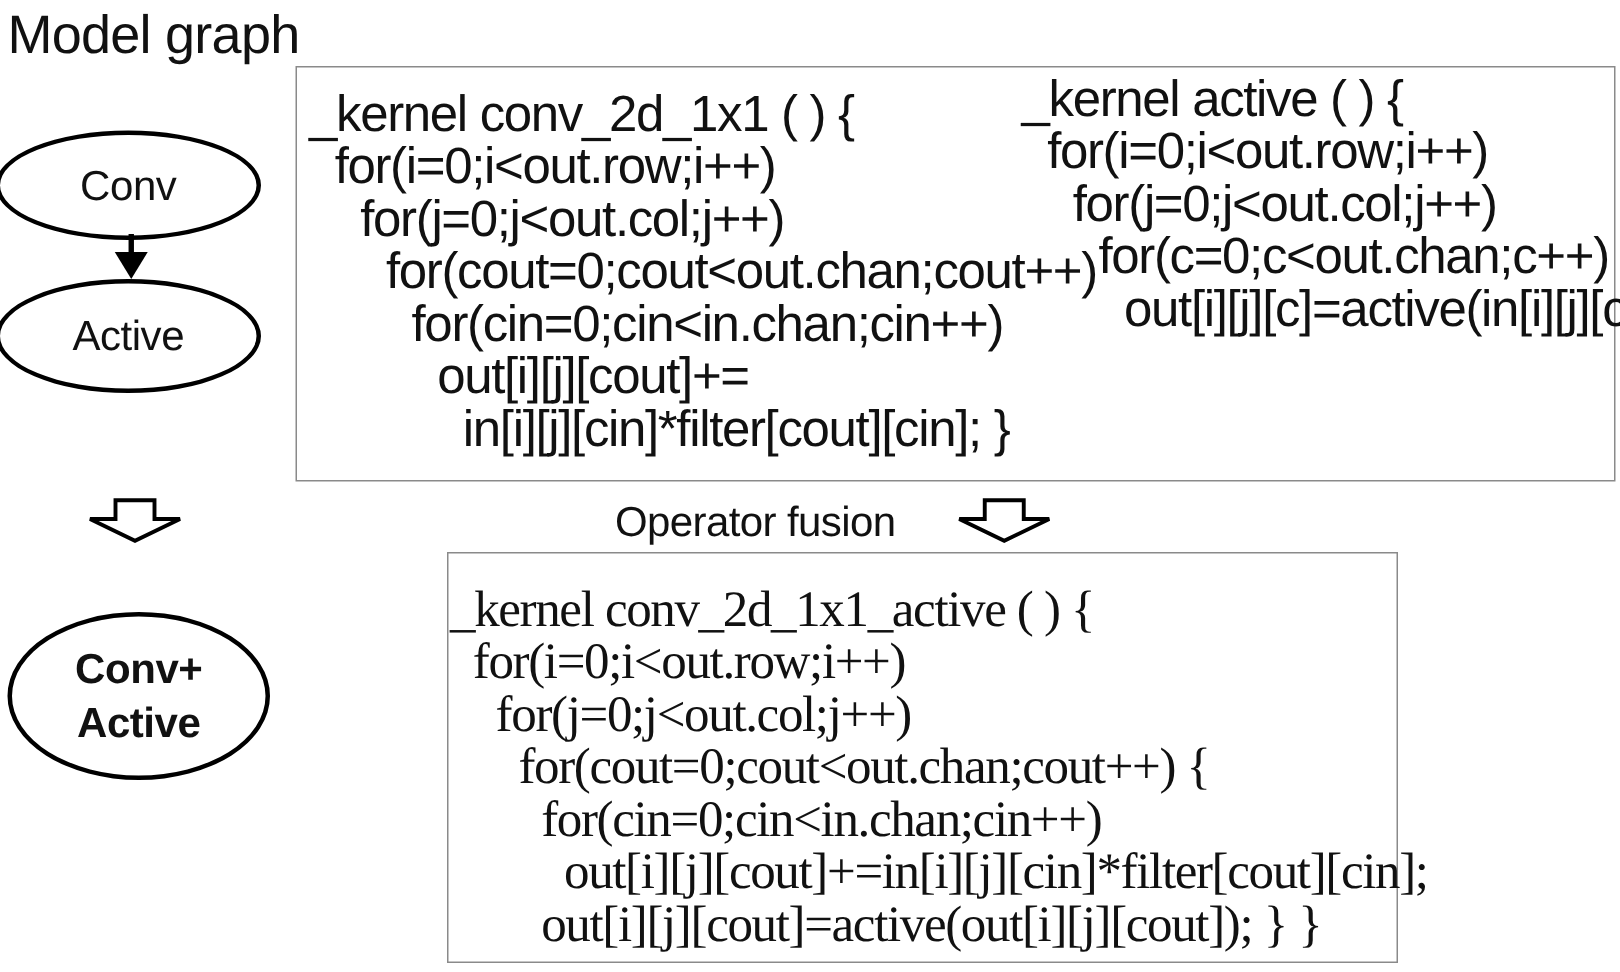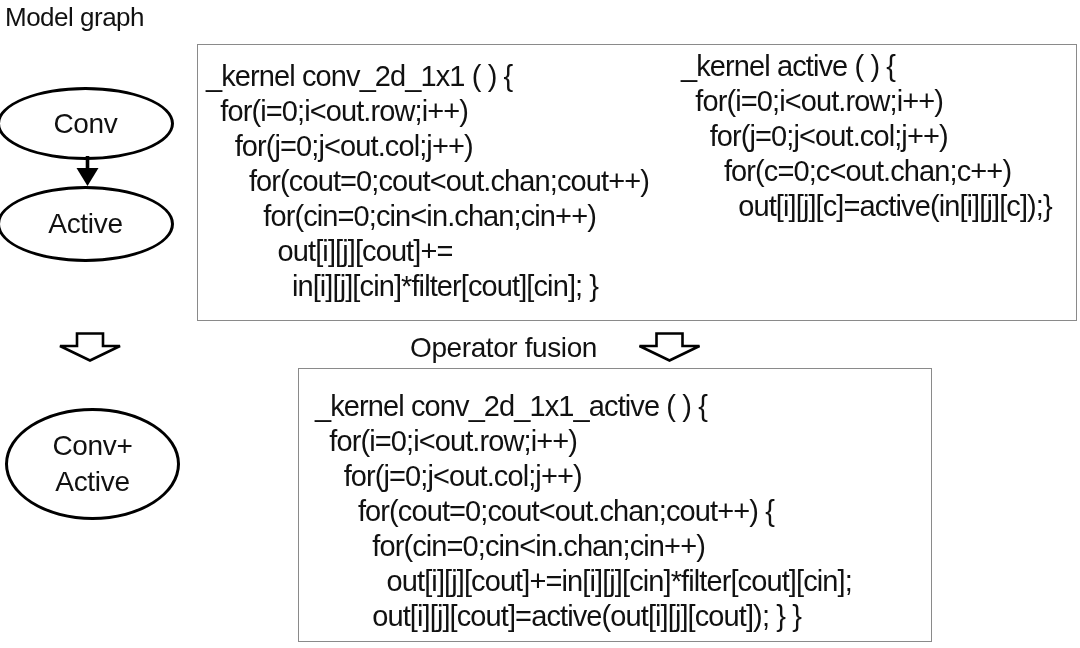--- a/index.html
+++ b/index.html
@@ -12,36 +12,36 @@
     width: 1080px;
     height: 648px;
     background: var(--background, #ffffff);
     font-family: "Liberation Sans", "DejaVu Sans", sans-serif;
     color: var(--text, #111111);
     overflow: hidden;
   }
   .abs { position: absolute; }
 
   .section-title {
-    font-size: 26px;
+    font-size: 36px;
     letter-spacing: -0.5px;
     color: var(--text, #111111);
     white-space: nowrap;
   }
 
   .frame-box {
     border: 1.5px solid var(--box-border, #8a8a8a);
     background: #ffffff;
     box-sizing: border-box;
   }
 
   pre.code {
     margin: 0;
     font-family: "Liberation Sans", "DejaVu Sans", sans-serif;
-    font-size: 29px;
+    font-size: 34px;
     line-height: 35px;
     letter-spacing: -0.9px;
     white-space: pre;
     color: var(--text, #111111);
   }
 
   .node {
     border: 3px solid var(--shape-stroke, #000000);
     border-radius: 50%;
     background: #ffffff;
@@ -104,28 +104,28 @@
   <svg class="abs" style="left:58px; top:332px;" width="64" height="30" viewBox="0 0 64 30">
     <path d="M19 1.5 H45 V14 H62 L32 28.5 L2 14 H19 Z" fill="#ffffff" stroke="#000000" stroke-width="2.6" stroke-linejoin="miter"></path>
   </svg>
 
   <div class="abs fusion-label" style="left:410px; top:332px;">Operator fusion</div>
 
   <svg class="abs" style="left:633px; top:332px;" width="73" height="30" viewBox="0 0 64 30">
     <path d="M19 1.5 H45 V14 H62 L32 28.5 L2 14 H19 Z" fill="#ffffff" stroke="#000000" stroke-width="2.6" stroke-linejoin="miter"></path>
   </svg>
 
-  <div class="abs node" style="left:5px; top:408px; width:175px; height:112px;">
+  <div class="abs node" style="left:5px; top:408px; width:175px; height:112px;font-weight:bold;">
     <span class="node-label">Conv+
 Active</span>
   </div>
 
   <div class="abs frame-box" style="left:298px; top:368px; width:634px; height:274px;"></div>
 
-  <pre class="abs code" style="left:315px; top:389px;">_kernel conv_2d_1x1_active ( ) {
+  <pre class="abs code" style="left:300px; top:389px;font-family:Liberation Serif, serif;">_kernel conv_2d_1x1_active ( ) {
   for(i=0;i&lt;out.row;i++)
     for(j=0;j&lt;out.col;j++)
       for(cout=0;cout&lt;out.chan;cout++) {
         for(cin=0;cin&lt;in.chan;cin++)
           out[i][j][cout]+=in[i][j][cin]*filter[cout][cin];
         out[i][j][cout]=active(out[i][j][cout]); } }</pre>
 
 </div>
 
 </body></html>

